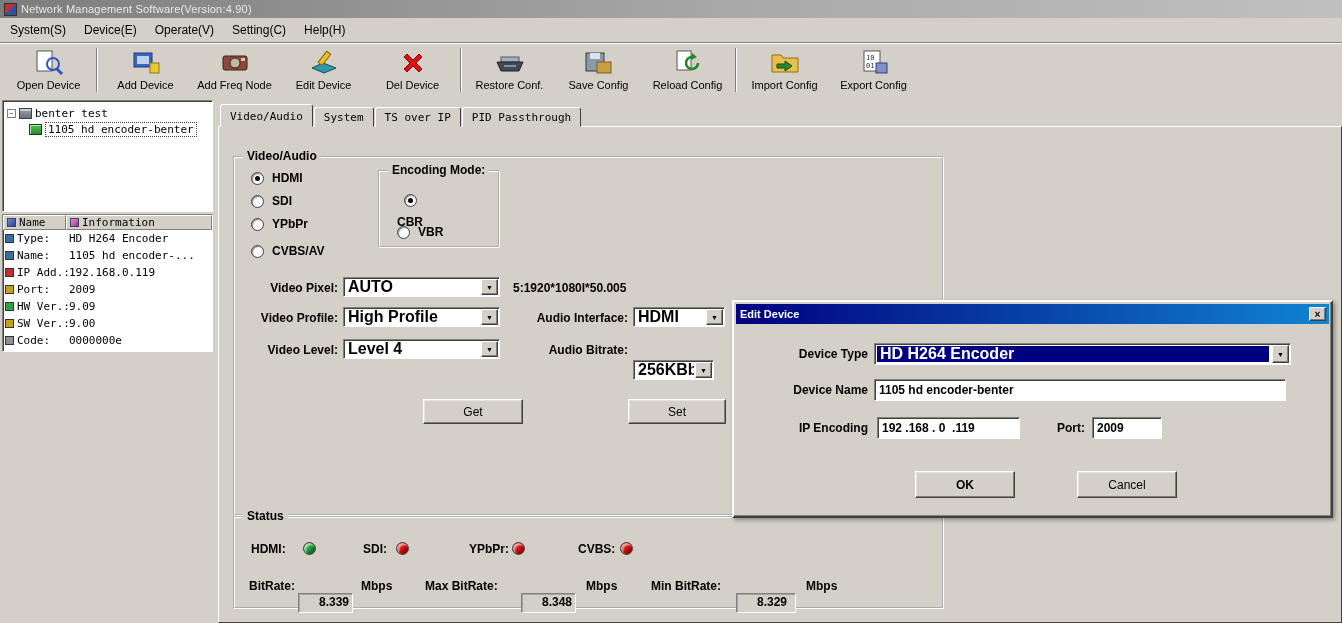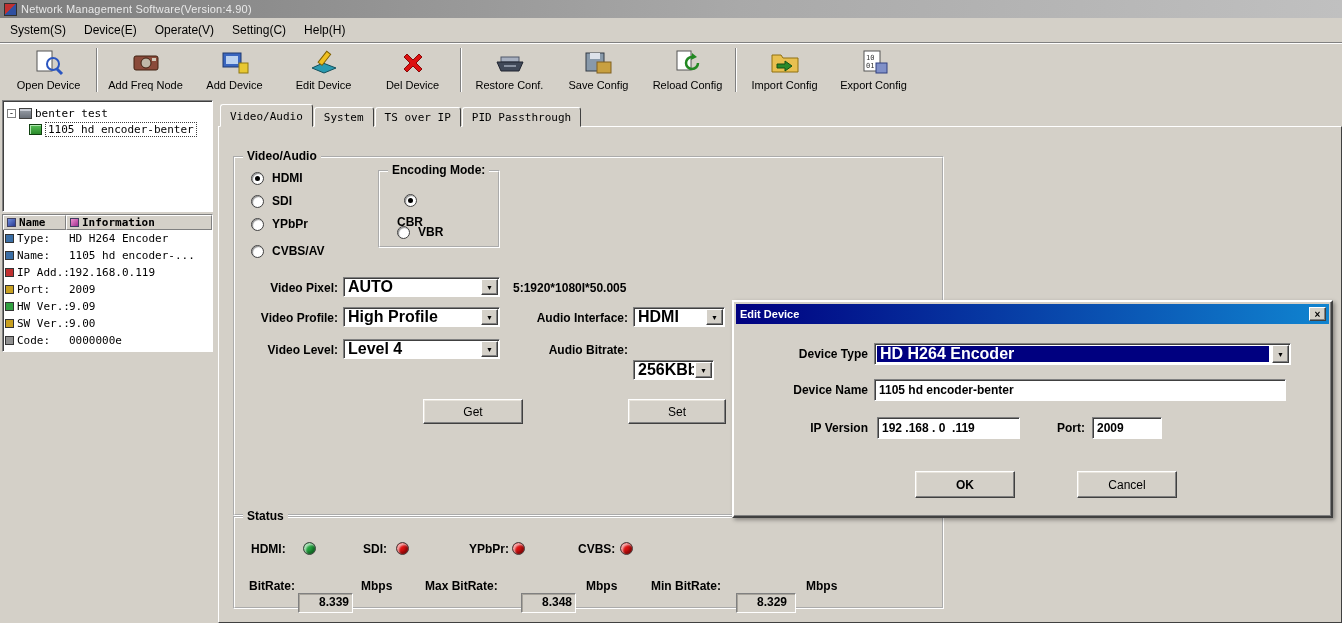--- a/index.html
+++ b/index.html
@@ -34,21 +34,21 @@
   .expander::before { content:"-"; }
   .tree-icon { width:13px; height:11px; margin-right:3px; display:inline-block; }
   .root-icon { background:linear-gradient(#9aa0aa,#6a7078); border:1px solid #404040; box-shadow: inset 0 2px 0 #c8ccd4; }
   .device-icon { background:linear-gradient(#58c058,#2a8a2a); border:1px solid #104010; box-shadow: inset 1px 1px 0 #b0e8b0; }
   .tree-child { margin-left:24px; }
   .tree-label.selected { border:1px dotted #404040; padding:0 2px; }
 
   .props { top:214px; height:138px; display:flex; flex-direction:column; }
   .prop-header { display:flex; height:15px; background:#d4d0c8; flex:0 0 15px; }
   .ph-cell { display:flex; align-items:center; gap:3px; padding:0 3px; font-family:"DejaVu Sans Mono",monospace; font-size:11px;
-    background:#d4d0c8; border:1px solid; border-color:#ffffff #808080 #808080 #ffffff;font-weight:bold; }
+    background:#d4d0c8; border:1px solid; border-color:#ffffff #808080 #808080 #ffffff; }
   .ph-icon { width:9px; height:9px; display:inline-block; border:1px solid #404060; }
   .ph-icon.blue { background:linear-gradient(135deg,#7090e0,#2a3a90); }
   .ph-icon.pink { background:linear-gradient(135deg,#f090d0,#a03090); }
   .prop-row { display:flex; align-items:center; height:17px; padding-left:2px; white-space:nowrap; }
   .row-icon { width:9px; height:9px; margin-right:3px; flex:0 0 9px; border:1px solid #333; }
   .prop-row:nth-of-type(2) .row-icon { background:#3a6ea5; }
   .prop-row:nth-of-type(3) .row-icon { background:#3a6ea5; }
   .prop-row:nth-of-type(4) .row-icon { background:#c03030; }
   .prop-row:nth-of-type(5) .row-icon { background:#c8a020; }
   .prop-row:nth-of-type(6) .row-icon { background:#30a040; }
@@ -119,36 +119,36 @@
             <circle cx="19" cy="15" r="6" fill="none" stroke="#2a55c0" stroke-width="2"></circle>
             <line x1="23" y1="20" x2="28" y2="25" stroke="#2a55c0" stroke-width="3"></line>
           </svg>
         </span>
       <span class="tlabel">Open Device</span>
     </div>
     <div class="tsep"></div>
     <div class="tbtn">
       <span class="ticon">
           <svg width="30" height="28">
+            <rect x="3" y="4" width="18" height="14" fill="#3a66c0" stroke="#203a70"></rect>
+            <rect x="6" y="7" width="12" height="8" fill="#bcd2f0"></rect>
+            <rect x="19" y="14" width="9" height="10" fill="#e8c832" stroke="#907810"></rect>
+          </svg>
+        </span>
+      <span class="tlabel">Add Device</span>
+    </div>
+    <div class="tbtn">
+      <span class="ticon">
+          <svg width="30" height="28">
             <rect x="3" y="7" width="24" height="14" rx="2" fill="#8a4a3a" stroke="#402010"></rect>
             <circle cx="15" cy="14" r="5" fill="#c0b8a8" stroke="#402010"></circle>
             <rect x="21" y="9" width="4" height="3" fill="#d0c8b8"></rect>
           </svg>
         </span>
       <span class="tlabel">Add Freq Node</span>
-    </div>
-    <div class="tbtn">
-      <span class="ticon">
-          <svg width="30" height="28">
-            <rect x="3" y="4" width="18" height="14" fill="#3a66c0" stroke="#203a70"></rect>
-            <rect x="6" y="7" width="12" height="8" fill="#bcd2f0"></rect>
-            <rect x="19" y="14" width="9" height="10" fill="#e8c832" stroke="#907810"></rect>
-          </svg>
-        </span>
-      <span class="tlabel">Add Device</span>
     </div>
     <div class="tbtn">
       <span class="ticon">
           <svg width="30" height="28">
             <path d="M3 19 L14 14 L27 19 L15 24 Z" fill="#2a9ab0" stroke="#14505c"></path>
             <rect x="13" y="2" width="5" height="14" fill="#f0c020" stroke="#806000" transform="rotate(38 15 9)"></rect>
           </svg>
         </span>
       <span class="tlabel">Edit Device</span>
     </div>
@@ -386,21 +386,21 @@
 
     <div class="dlg-label" style="left:50px; top:45px; width:84px;">Device Type</div>
     <div class="combo" style="left:140px; top:41px; width:417px; height:22px;">
       <span class="txt selected">HD H264 Encoder</span>
       <span class="drop"></span>
     </div>
 
     <div class="dlg-label" style="left:50px; top:81px; width:84px;">Device Name</div>
     <input class="field" style="left: 140px; top: 77px; width: 412px; height: 22px;" value="1105 hd encoder-benter">
 
-    <div class="dlg-label" style="left:50px; top:119px; width:84px;">IP Version</div>
+    <div class="dlg-label" style="left:50px; top:119px; width:84px;">IP Encoding</div>
     <input class="field" style="left: 143px; top: 115px; width: 143px; height: 22px;" value="192 .168 . 0  .119">
     <div class="dlg-label" style="left:315px; top:119px; width:36px;">Port:</div>
     <input class="field" style="left: 358px; top: 115px; width: 70px; height: 22px;" value="2009">
 
     <div class="btn3d" style="left:181px; top:169px; width:100px; height:27px; font-weight:bold;">
         <span>OK</span>
       </div>
     <div class="btn3d" style="left:343px; top:169px; width:100px; height:27px;">
         <span>Cancel</span>
       </div>

